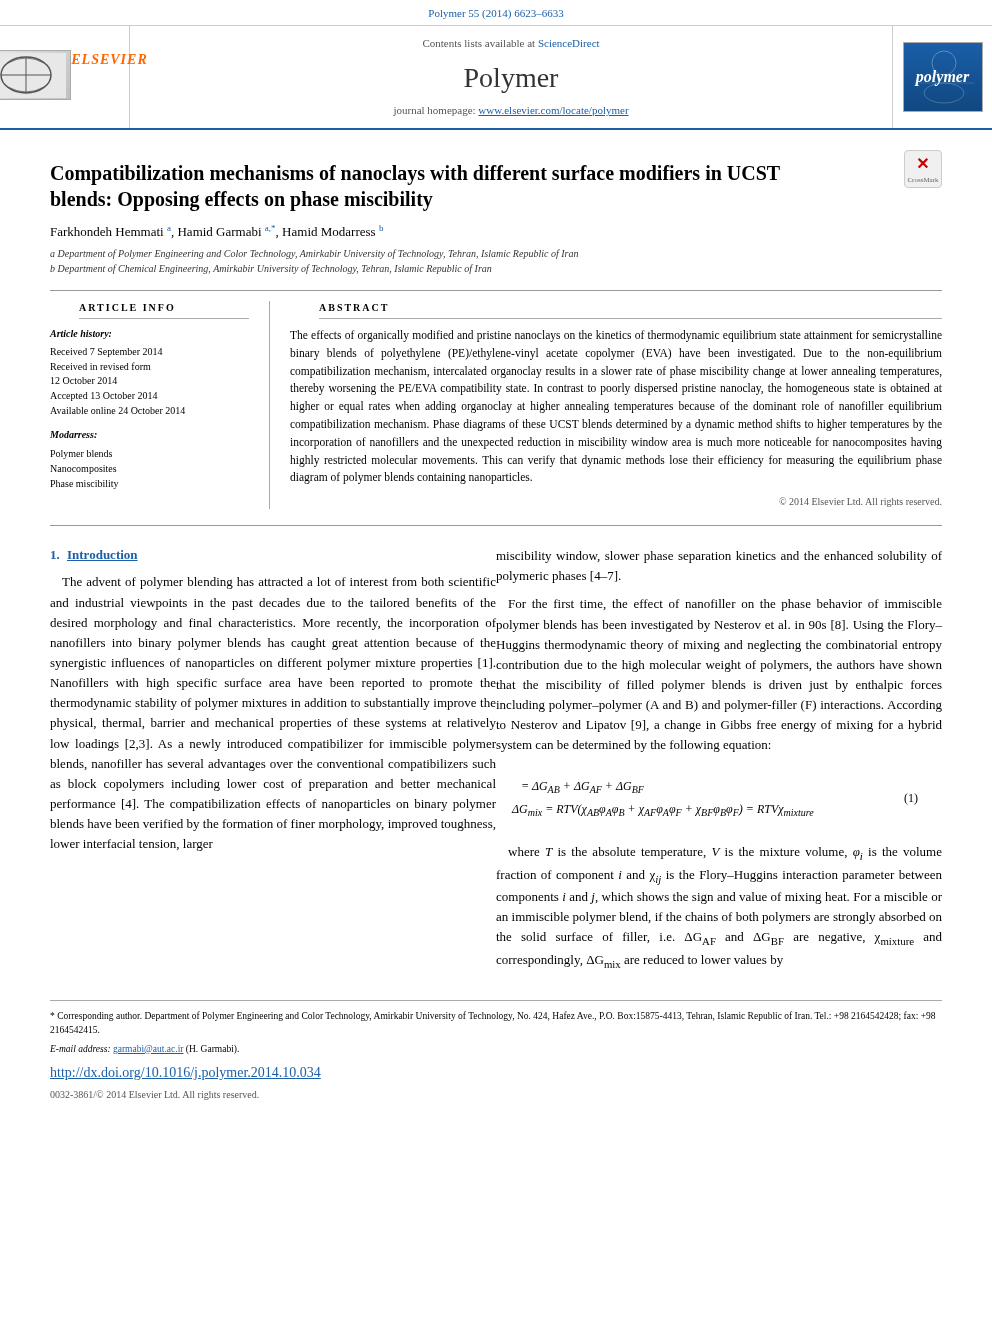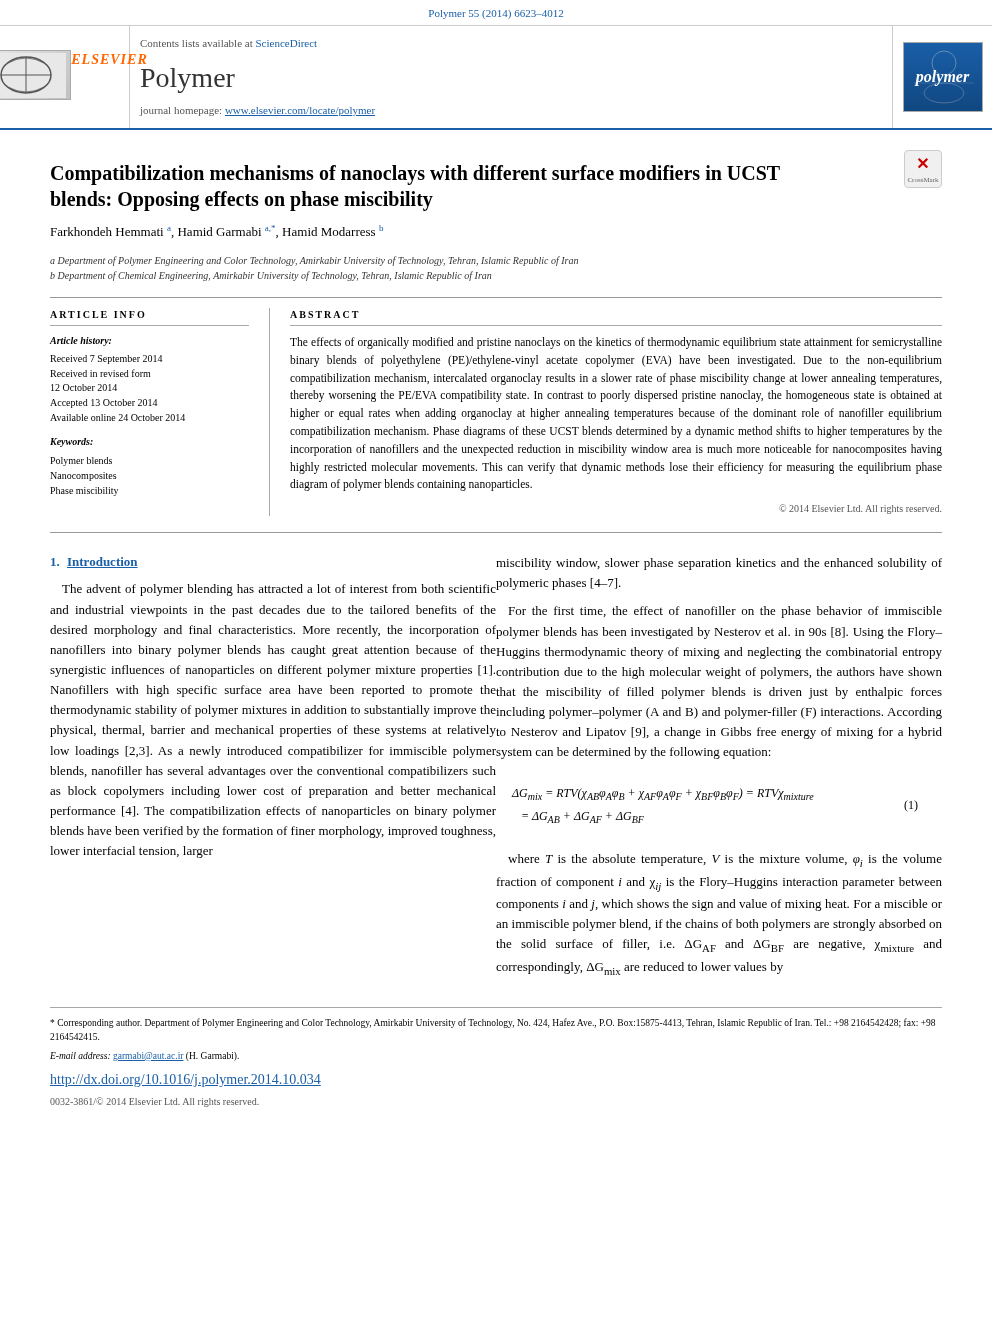--- a/index.html
+++ b/index.html
@@ -54,20 +54,21 @@
       font-size: 14px;
       font-weight: bold;
       color: #ff6600;
       letter-spacing: 1px;
       font-style: italic;
     }
     .journal-header-center {
       flex: 1;
       display: flex;
       flex-direction: column;
+      align-items: center;
       justify-content: center;
       padding: 10px;
     }
     .sciencedirect-line {
       font-size: 11px;
       color: #555;
       margin-bottom: 4px;
     }
     .sciencedirect-link {
       color: #1a5fa8;
@@ -145,21 +146,21 @@
       font-size: 16px;
       color: #cc0000;
       font-weight: bold;
     }
     .crossmark-text {
       font-size: 7px;
       color: #666;
     }
     .authors {
       font-size: 13px;
-      margin-bottom: 11px;
+      margin-bottom: 4px;
       color: #000;
     }
     .authors sup {
       font-size: 9px;
       color: #1a5fa8;
     }
     .affiliations {
       font-size: 10px;
       font-style: italic;
       color: #333;
@@ -188,20 +189,21 @@
     }
     .section-heading {
       font-size: 10px;
       font-weight: bold;
       letter-spacing: 2px;
       text-transform: uppercase;
       color: #000;
       margin-bottom: 8px;
       border-bottom: 1px solid #aaa;
       padding-bottom: 3px;
+      margin-left: 29px;
     }
     .article-history {
       font-size: 10px;
       color: #000;
       margin-bottom: 10px;
     }
     .article-history .history-label {
       font-style: italic;
       font-weight: bold;
       font-size: 10px;
@@ -301,21 +303,21 @@
       color: #555;
     }
     .blue-link {
       color: #1a5fa8;
     }
   </style>
 </head>
 <body>
 
 <div class="top-bar">
-  <span>Polymer 55 (2014) 6623–4012</span>
+  <span>Polymer 55 (2014) 6623–6633</span>
 </div>
 
 <div class="journal-header">
   <div class="journal-header-left">
     <div class="elsevier-logo">
       <div class="logo-img">
         <svg width="80" height="45" viewBox="0 0 80 45">
           <rect x="0" y="0" width="80" height="45" fill="#e8e8e8"></rect>
           <ellipse cx="40" cy="22" rx="25" ry="18" fill="none" stroke="#555" stroke-width="1.5"></ellipse>
           <line x1="15" y1="22" x2="65" y2="22" stroke="#555" stroke-width="1"></line>
@@ -387,21 +389,21 @@
         <div class="history-label">Article history:</div>
         <div class="history-item">Received 7 September 2014</div>
         <div class="history-item">
           <span>Received in revised form</span><br>
           <span>12 October 2014</span>
         </div>
         <div class="history-item">Accepted 13 October 2014</div>
         <div class="history-item">Available online 24 October 2014</div>
       </div>
       <div class="keywords-section">
-        <div class="keywords-label">Keywords:</div>
+        <div class="keywords-label">Modarress:</div>
         <div class="keyword-item">Polymer blends</div>
         <div class="keyword-item">Nanocomposites</div>
         <div class="keyword-item">Phase miscibility</div>
       </div>
     </div>
 
     <div class="abstract-col">
       <div class="section-heading">ABSTRACT</div>
       <div class="abstract-text">
         <p>The effects of organically modified and pristine nanoclays on the kinetics of thermodynamic equilibrium state attainment for semicrystalline binary blends of polyethylene (PE)/ethylene-vinyl acetate copolymer (EVA) have been investigated. Due to the non-equilibrium compatibilization mechanism, intercalated organoclay results in a slower rate of phase miscibility change at lower annealing temperatures, thereby worsening the PE/EVA compatibility state. In contrast to poorly dispersed pristine nanoclay, the homogeneous state is obtained at higher or equal rates when adding organoclay at higher annealing temperatures because of the dominant role of nanofiller equilibrium compatibilization mechanism. Phase diagrams of these UCST blends determined by a dynamic method shifts to higher temperatures by the incorporation of nanofillers and the unexpected reduction in miscibility window area is much more noticeable for nanocomposites having highly restricted molecular movements. This can verify that dynamic methods lose their efficiency for measuring the equilibrium phase diagram of polymer blends containing nanoparticles.</p>
@@ -427,24 +429,24 @@
     <div class="body-right">
       <div class="body-text">
         <p style="text-indent:0;">miscibility window, slower phase separation kinetics and the enhanced solubility of polymeric phases [4–7].</p>
         <p>For the first time, the effect of nanofiller on the phase behavior of immiscible polymer blends has been investigated by Nesterov et al. in 90s [8]. Using the Flory–Huggins thermodynamic theory of mixing and neglecting the combinatorial entropy contribution due to the high molecular weight of polymers, the authors have shown that the miscibility of filled polymer blends is driven just by enthalpic forces including polymer–polymer (A and B) and polymer-filler (F) interactions. According to Nesterov and Lipatov [9], a change in Gibbs free energy of mixing for a hybrid system can be determined by the following equation:</p>
       </div>
 
       <div class="equation-box">
         <div style="display:flex;align-items:flex-start;justify-content:space-between;">
           <div>
             <div class="equation-line">
-              ΔG<sub>mix</sub> = RTV(χ<sub>AB</sub>φ<sub>A</sub>φ<sub>B</sub> + χ<sub>AF</sub>φ<sub>A</sub>φ<sub>F</sub> + χ<sub>BF</sub>φ<sub>B</sub>φ<sub>F</sub>) = RTVχ<sub>mixture</sub>
+              &nbsp;&nbsp;&nbsp;= ΔG<sub>AB</sub> + ΔG<sub>AF</sub> + ΔG<sub>BF</sub>
             </div>
             <div class="equation-line">
-              &nbsp;&nbsp;&nbsp;= ΔG<sub>AB</sub> + ΔG<sub>AF</sub> + ΔG<sub>BF</sub>
+              ΔG<sub>mix</sub> = RTV(χ<sub>AB</sub>φ<sub>A</sub>φ<sub>B</sub> + χ<sub>AF</sub>φ<sub>A</sub>φ<sub>F</sub> + χ<sub>BF</sub>φ<sub>B</sub>φ<sub>F</sub>) = RTVχ<sub>mixture</sub>
             </div>
           </div>
           <div style="font-size:12px;padding-top:14px;padding-right:8px;">(1)</div>
         </div>
       </div>
 
       <div class="body-text">
         <p>where <em>T</em> is the absolute temperature, <em>V</em> is the mixture volume, <em>φ<sub>i</sub></em> is the volume fraction of component <em>i</em> and χ<em><sub>ij</sub></em> is the Flory–Huggins interaction parameter between components <em>i</em> and <em>j</em>, which shows the sign and value of mixing heat. For a miscible or an immiscible polymer blend, if the chains of both polymers are strongly absorbed on the solid surface of filler, i.e. ΔG<sub>AF</sub> and ΔG<sub>BF</sub> are negative, χ<sub>mixture</sub> and correspondingly, ΔG<sub>mix</sub> are reduced to lower values by</p>
       </div>
     </div>

